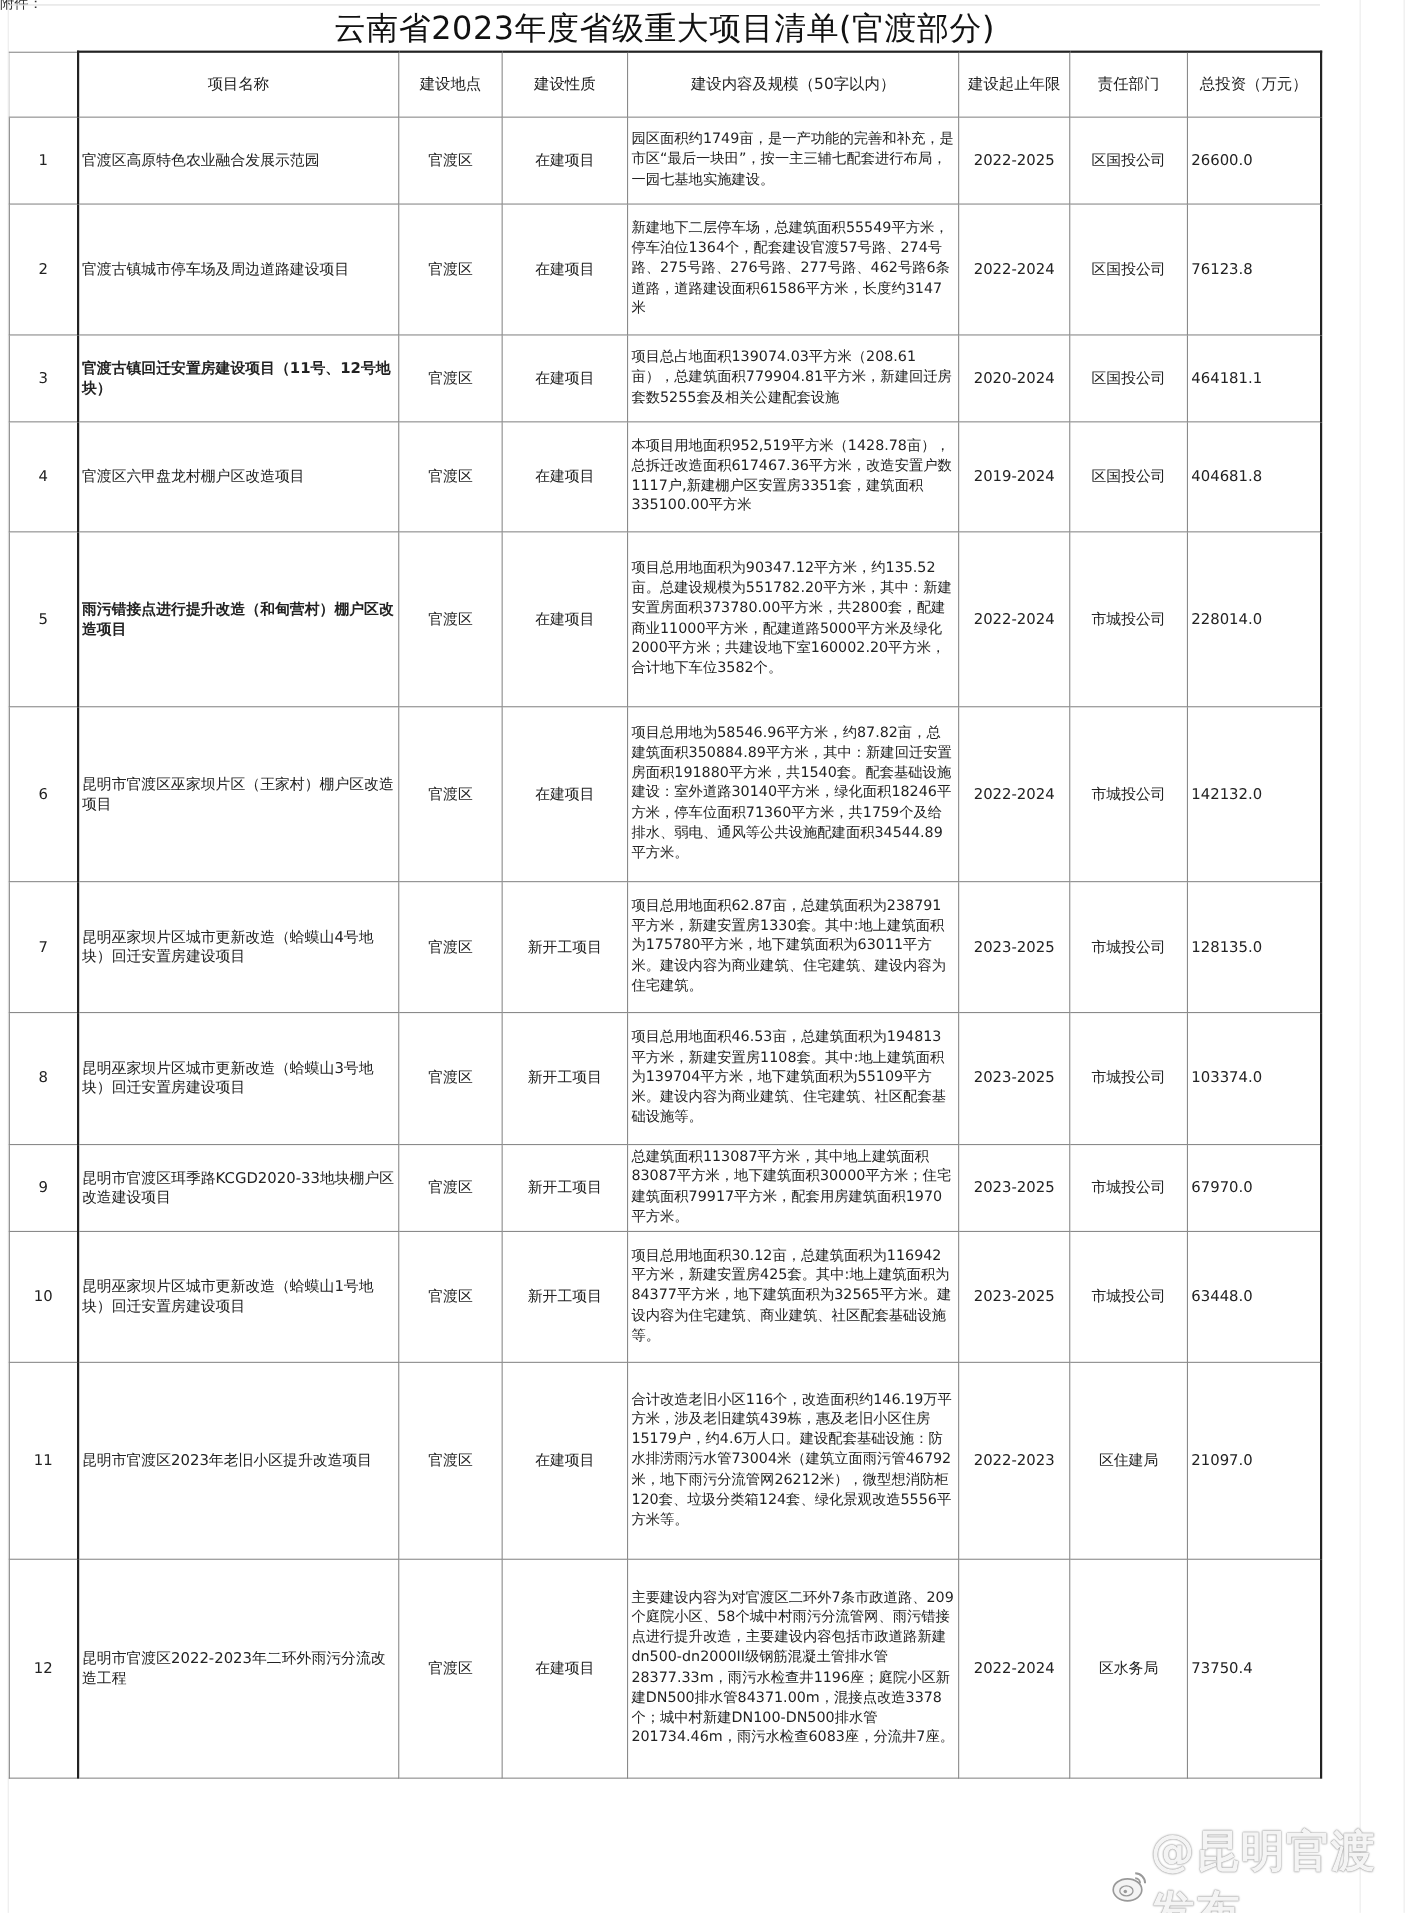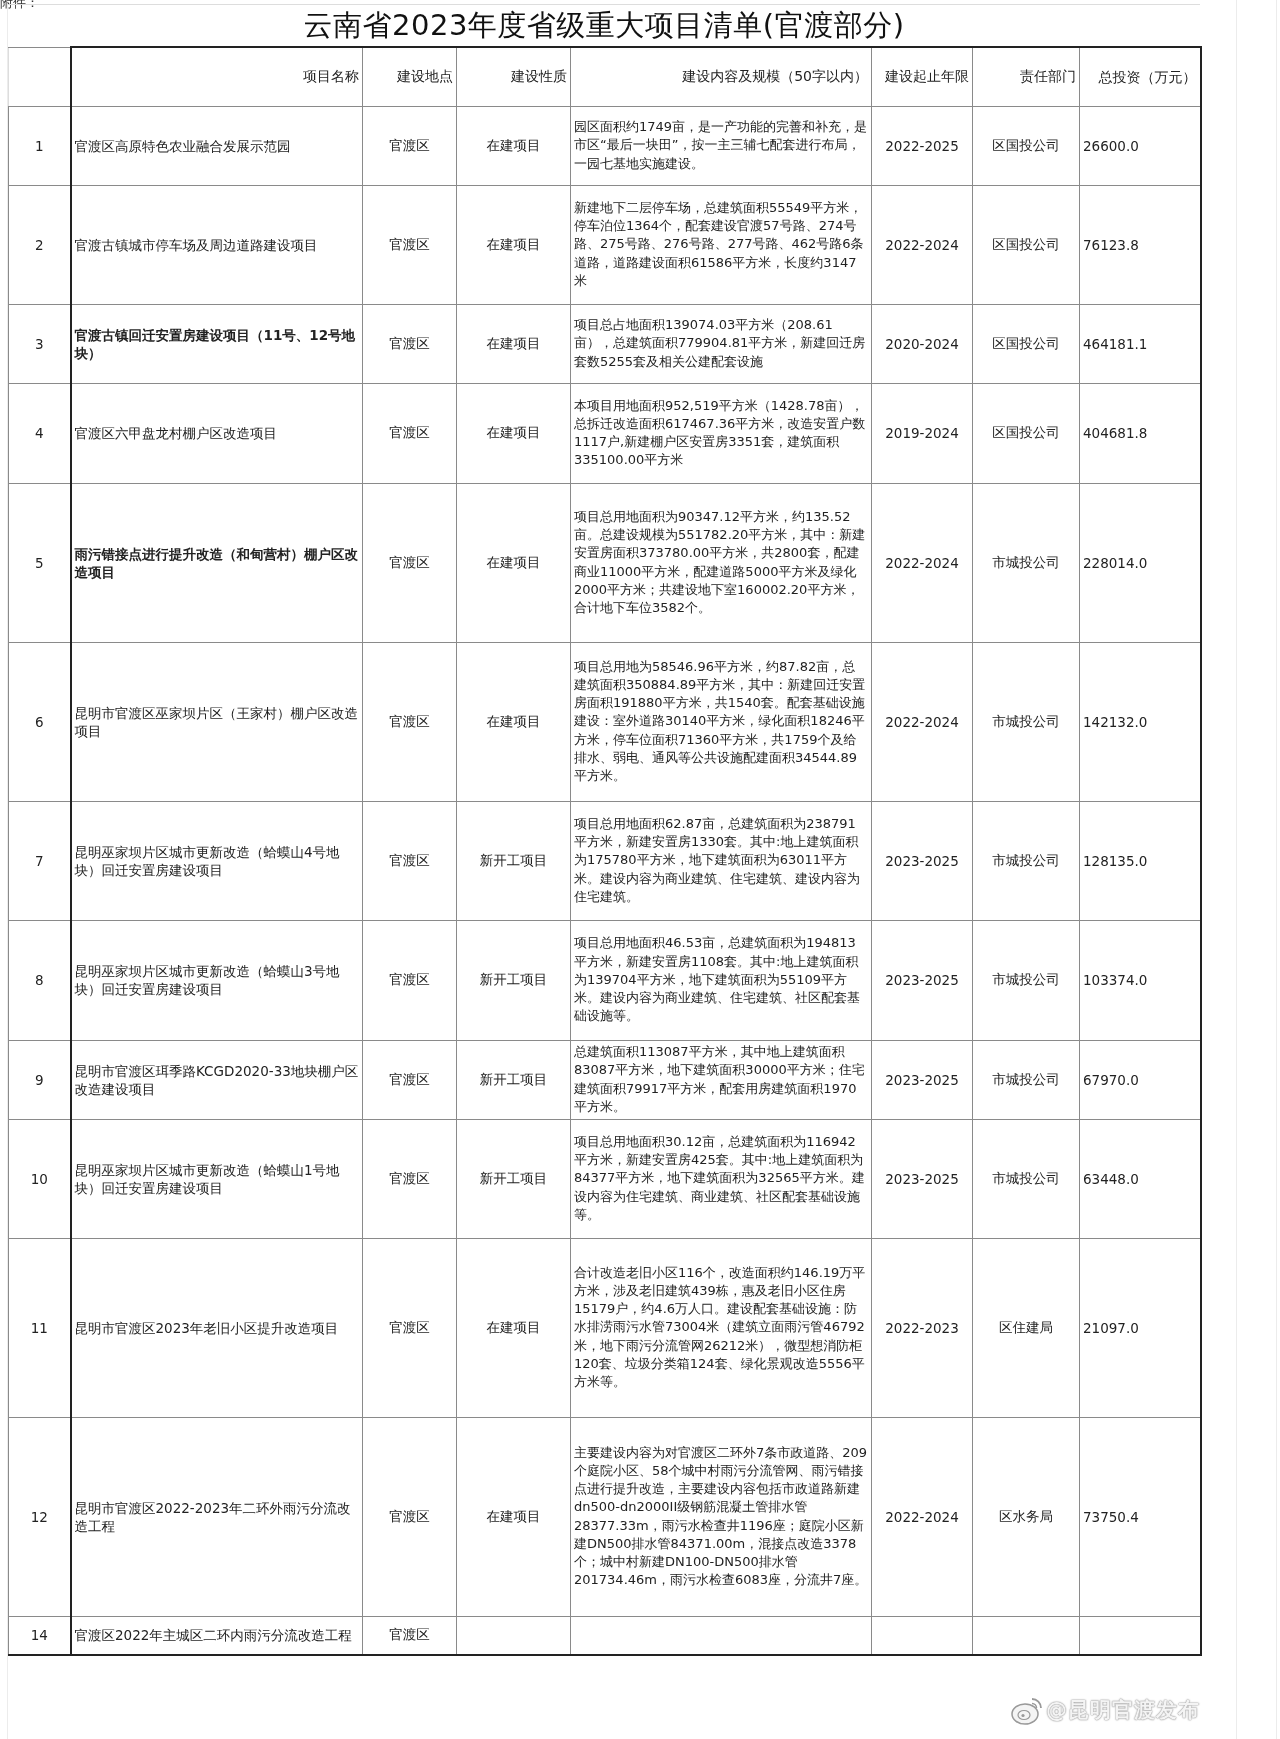--- a/index.html
+++ b/index.html
@@ -23,37 +23,37 @@
   table.proj {
     position: absolute; left: 8px; top: 46px;
     border-collapse: collapse; table-layout: fixed;
     font-size: 13.5px;
   }
   table.proj td, table.proj th {
     border: 1px solid #8a8a8a; padding: 0 3px; overflow: hidden;
     vertical-align: middle;
   }
   table.proj th {
-    font-weight: normal; text-align: right; font-size: 14px; color: #222;
+    font-weight: normal; text-align: center; font-size: 14px; color: #222;
   }
   .c-num { text-align: center; }
   .c-name { text-align: left; line-height: 18px; }
   .c-name.bold { font-weight: bold; }
   .c-loc, .c-type, .c-period, .c-dept { text-align: center; }
   .c-desc { text-align: left; line-height: 18.2px; font-size: 13px; padding: 0 2px 0 3px; }
   .c-inv { text-align: left; padding-right: 5px; }
   .thick-l { border-left: 2px solid #222 !important; }
   .thick-r { border-right: 2px solid #222 !important; }
   .thick-b { border-bottom: 2px solid #222 !important; }
   .thick-t { border-top: 2px solid #222 !important; }
   .nohl { border-left-color: #ddd !important; }
   .watermark {
     position: absolute; left: 1010px; top: 1690px; height: 40px;
     display: flex; align-items: center; gap: 6px;
-    font-size: 21px; color: #f4f4f4; font-weight: bold;
+    font-size: 40px; color: #f4f4f4; font-weight: bold;
     text-shadow: 0 0 2px #9a9a9a, 0 0 1px #777;
     letter-spacing: 1px; pointer-events: none;
   }
   .wm-logo {
     width: 30px; height: 30px; position: relative;
   }
 </style>
 </head>
 <body>
 
@@ -230,31 +230,20 @@
       <td class="c-loc">官渡区</td>
       <td class="c-type">在建项目</td>
       <td class="c-desc">主要建设内容为对官渡区二环外7条市政道路、209个庭院小区、58个城中村雨污分流管网、雨污错接点进行提升改造，主要建设内容包括市政道路新建dn500-dn2000II级钢筋混凝土管排水管28377.33m，雨污水检查井1196座；庭院小区新建DN500排水管84371.00m，混接点改造3378个；城中村新建DN100-DN500排水管201734.46m，雨污水检查6083座，分流井7座。</td>
       <td class="c-period">2022-2024</td>
       <td class="c-dept">区水务局</td>
       <td class="c-inv thick-r">73750.4</td>
       <td style="border:none"></td>
     </tr>
 
 
-    <tr style="height:39px">
-      <td class="c-num thick-b">14</td>
-      <td class="c-name thick-l thick-b">官渡区2022年主城区二环内雨污分流改造工程</td>
-      <td class="c-loc thick-b">官渡区</td>
-      <td class="c-type thick-b"></td>
-      <td class="c-desc thick-b"></td>
-      <td class="c-period thick-b"></td>
-      <td class="c-dept thick-b"></td>
-      <td class="c-inv thick-r thick-b"></td>
-      <td style="border:none"></td>
-    </tr>
   </tbody>
 </table>
 
 <div class="watermark">
   <span class="wm-logo">
     <svg width="34" height="32" viewBox="0 0 34 32">
       <ellipse cx="15" cy="19" rx="13" ry="10" fill="#f4f4f4" stroke="#999" stroke-width="1.5"></ellipse>
       <ellipse cx="14" cy="20" rx="6" ry="4.5" fill="none" stroke="#999" stroke-width="1.2"></ellipse>
       <circle cx="13" cy="20.5" r="1.6" fill="#999"></circle>
       <path d="M22 4 a9 9 0 0 1 9 9" fill="none" stroke="#999" stroke-width="1.8"></path>

